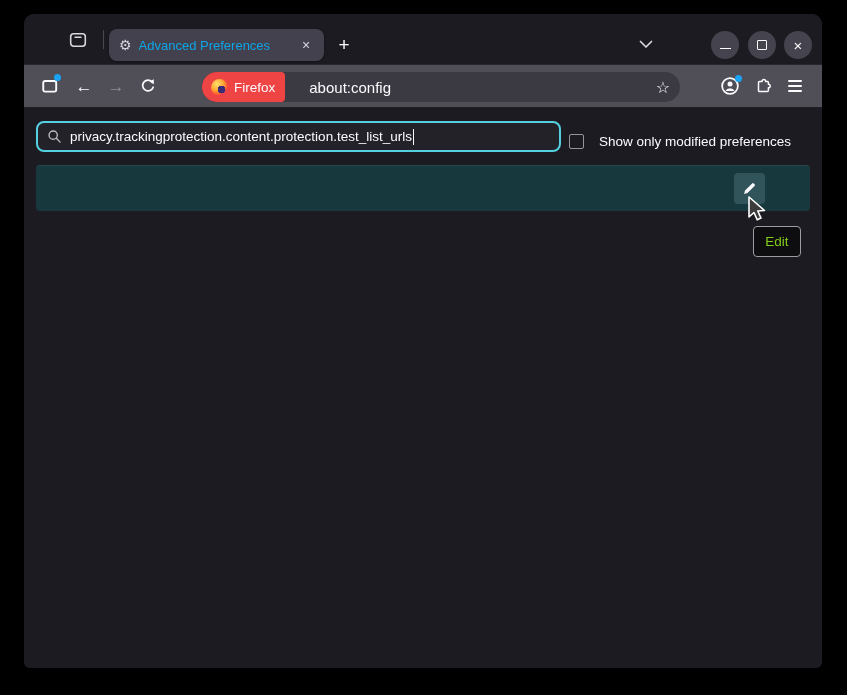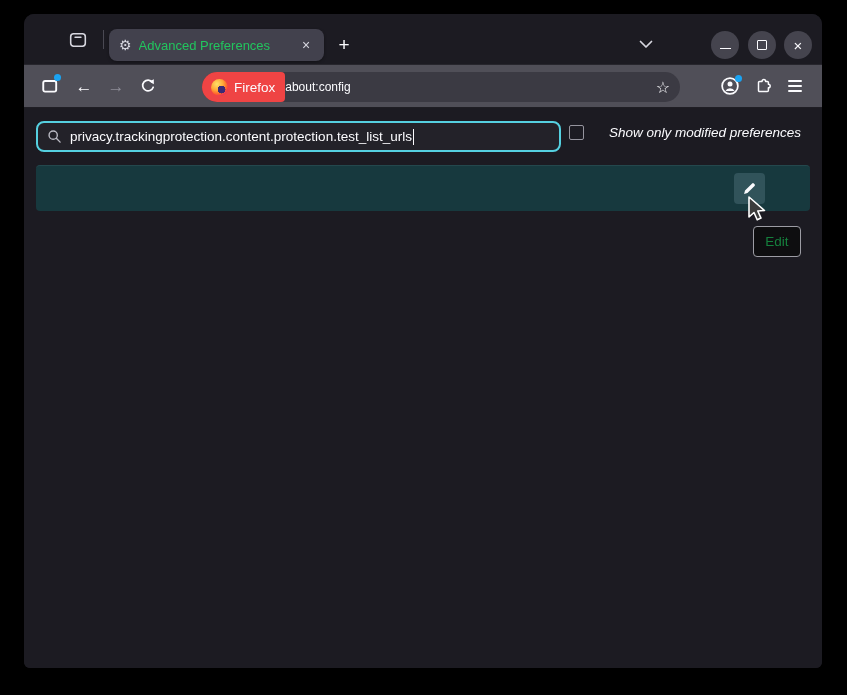--- a/index.html
+++ b/index.html
@@ -12,21 +12,21 @@
   
   .titlebar { position:absolute; left:0; top:0; width:100%; height:50px;
     background:#1c1b22; }
   .fxview-btn { position:absolute; left:41px; top:13px; width:26px; height:26px;
     border-radius:4px; display:flex; align-items:center; justify-content:center; }
   .tab-sep { position:absolute; left:79px; top:16px; width:1px; height:19px; background:#4a4953; }
   .tab { position:absolute; left:85px; top:15px; width:215px; height:32px;
     background:#42414d; border-radius:8px; display:flex; align-items:center;
     padding:0 8px 0 10px; box-shadow:0 1px 3px rgba(0,0,0,.35); }
   .tab-gear { font-size:14px; color:#d7d7e0; margin-right:7px; line-height:1; }
-  .tab-title { color:#22c55e; font-size:13px; white-space:nowrap; overflow:hidden; flex:1; }
+  .tab-title { color:#0ea5e9; font-size:13px; white-space:nowrap; overflow:hidden; flex:1; }
   .tab-close { width:20px; height:20px; border-radius:4px; color:#d7d7e0; font-size:14px;
     display:flex; align-items:center; justify-content:center; margin-left:4px; }
   .newtab-btn { position:absolute; left:306px; top:17px; width:28px; height:28px;
     border-radius:4px; color:#fbfbfe; font-size:19px; font-weight:300;
     display:flex; align-items:center; justify-content:center; }
   .tablist-btn { position:absolute; left:610px; top:22px; width:24px; height:16px;
     display:flex; align-items:center; justify-content:center; }
   .winctl { position:absolute; top:17px; width:28px; height:28px; border-radius:50%;
     background:#45444e; color:#fbfbfe; display:flex; align-items:center; justify-content:center; }
   .winctl.min  { left:687px; font-size:14px; }
@@ -45,52 +45,52 @@
   .badge { position:absolute; width:7px; height:7px; border-radius:50%; background:#1aa3f2; }
 
   .urlbar { position:absolute; left:178px; top:7px; width:478px; height:30px;
     background:#3b3a43; border-radius:15px; display:flex; align-items:center; }
   .url-chip { height:30px; display:flex; align-items:center; gap:6px;
     background:#ef4444; border-radius:15px 4px 4px 15px; padding:0 10px 0 9px; }
   .ff-logo { width:17px; height:17px; border-radius:50%;
     background:radial-gradient(circle at 62% 62%, #3b2a75 0 26%, transparent 27%),
       radial-gradient(circle at 35% 30%, #ffe268, #ffa436 40%, #ff5f2d 62%, #e0246a 82%, #b5007f 100%); }
   .url-chip-label { color:#fbfbfe; font-size:13.5px; }
-  .url-text { color:#fbfbfe; font-size:12px; margin-left:0; flex:1; }
+  .url-text { color:#fbfbfe; font-size:15px; margin-left:24px; flex:1; }
   .star-btn { width:26px; height:26px; display:flex; align-items:center; justify-content:center;
     color:#fbfbfe; font-size:16px; margin-right:4px; }
 
   .hamburger { display:flex; flex-direction:column; gap:3.5px; }
   .hamburger span { display:block; width:14px; height:1.8px; background:#fbfbfe; border-radius:1px; }
 
   
   .content { position:absolute; left:0; top:94px; width:100%; height:560px; background:#1c1b22; }
 
   .searchbox { position:absolute; left:12px; top:13px; width:525px; height:31px;
     background:#232229; border:2px solid #55d0e0; border-radius:8px;
     display:flex; align-items:center; padding:0 4px 0 9px; }
   .searchbox .mag { margin-right:8px; flex:0 0 auto; display:flex; }
   .search-text { color:#fbfbfe; font-size:13.5px; white-space:nowrap; overflow:hidden; }
   .caret { width:1px; height:16px; background:#fbfbfe; margin-left:1px; }
 
-  .filter { position:absolute; left:545px; top:17px; display:flex; align-items:center; gap:25px;font-style:italic; }
+  .filter { position:absolute; left:545px; top:26px; display:flex; align-items:center; gap:15px; }
   .checkbox { width:15px; height:15px; border:1px solid #95949e; border-radius:2px; background:transparent; }
   .filter-label { color:#fbfbfe; font-size:13.5px; white-space:nowrap; }
 
   .pref-row { position:absolute; left:12px; top:57px; width:774px; height:46px;
     background:#17393e; border-radius:4px; border-top:1px solid #24484d; }
   .pref-name { position:absolute; left:30px; top:6px; color:#fbfbfe; font-size:13.5px; line-height:17px; }
   .pref-name span { display:block; }
   .edit-btn { position:absolute; left:698px; top:7px; width:31px; height:31px;
     background:#31535a; border-radius:4px; display:flex; align-items:center; justify-content:center; }
 
   .tooltip { position:absolute; left:729px; top:118px; min-width:48px; height:31px;
     background:#0e0e10; border:1px solid #9c9ca4; border-radius:4px;
     display:flex; align-items:center; justify-content:center;
-    color:#15803d; font-size:13.5px; padding:0 10px; }
+    color:#84cc16; font-size:13.5px; padding:0 10px; }
 
   .cursor { position:absolute; left:722px; top:87px; }
 </style>
 </head>
 <body>
 
 <div class="window">
 
   <div class="titlebar">
     <div class="fxview-btn">

